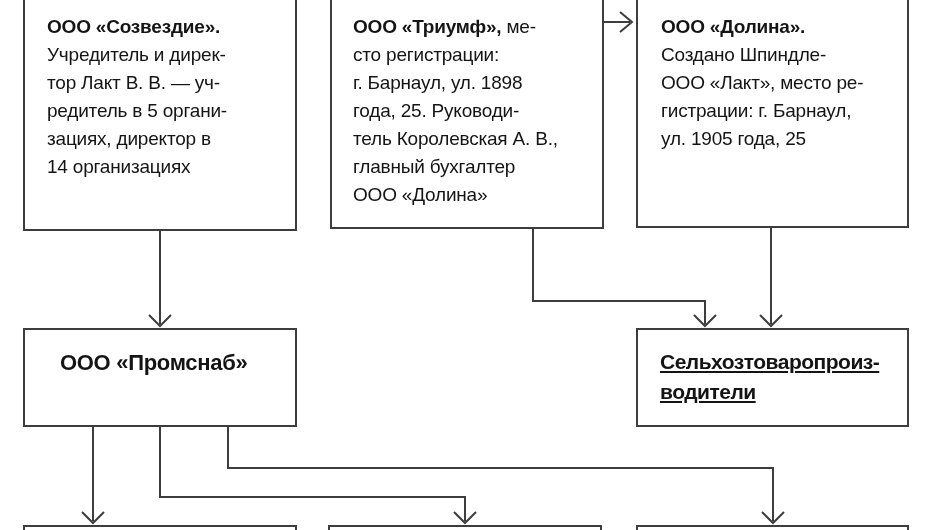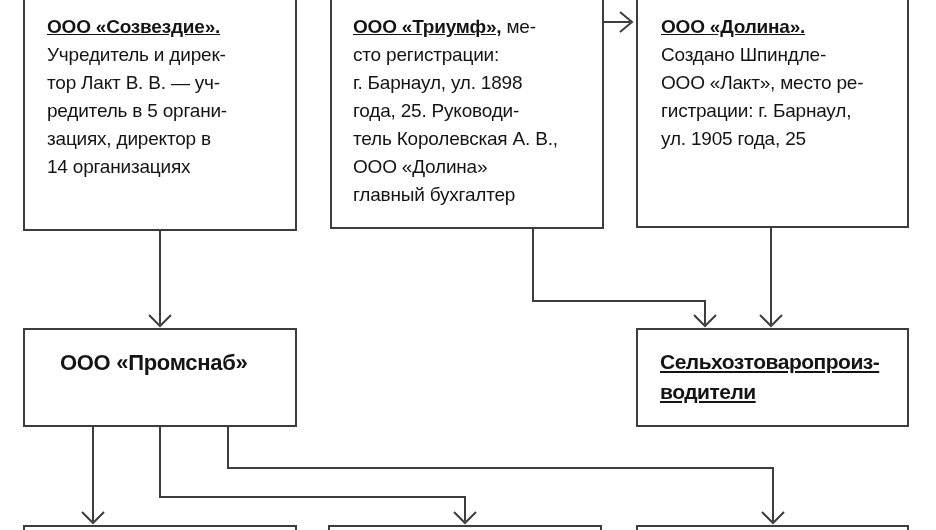--- a/index.html
+++ b/index.html
@@ -25,21 +25,21 @@
     border:2px solid var(--line);
     background:var(--bg);
     z-index:2;
   }
   .box .txt{
     font-size:19px;
     line-height:28px;
     letter-spacing:-0.2px;
     white-space:nowrap;
   }
-  .box b{font-weight:bold;text-decoration:underline;}
+  .box b{font-weight:bold;}
   
   .box-sozvezdie{left:23px;  top:-14px; width:274px; height:245px; padding:25px 10px 0 22px;}
   .box-triumf   {left:330px; top:-14px; width:274px; height:243px; padding:25px 6px 0 21px;}
   .box-dolina   {left:636px; top:-14px; width:273px; height:242px; padding:25px 8px 0 23px;}
   
   .box-promsnab{left:23px;  top:328px; width:274px; height:99px; padding:19px 10px 0 23px;}
   .box-promsnab .txt{font-size:22px;line-height:28px;font-weight:bold;letter-spacing:-0.3px;margin-left:12px;}
   .box-selhoz  {left:636px; top:328px; width:273px; height:99px; padding:17px 8px 0 22px;text-decoration:underline;}
   .box-selhoz .txt{font-size:21px;line-height:30px;font-weight:bold;letter-spacing:-0.5px;}
   
@@ -91,22 +91,22 @@
     <div class="txt"><span>зациях, директор в</span></div>
     <div class="txt"><span>14 организациях</span></div>
   </div>
 
   <div class="box box-triumf">
     <div class="txt"><b>ООО «Триумф»,</b><span> ме-</span></div>
     <div class="txt"><span>сто регистрации:</span></div>
     <div class="txt"><span>г. Барнаул, ул. 1898</span></div>
     <div class="txt"><span>года, 25. Руководи-</span></div>
     <div class="txt"><span>тель Королевская А. В.,</span></div>
+    <div class="txt"><span>главный бухгалтер</span></div>
     <div class="txt"><span>ООО «Долина»</span></div>
-    <div class="txt"><span>главный бухгалтер</span></div>
   </div>
 
   <div class="box box-dolina">
     <div class="txt"><b>ООО «Долина».</b><span></span></div>
     <div class="txt"><span>Создано Шпиндле-</span></div>
     <div class="txt"><span>ООО «Лакт», место ре-</span></div>
     <div class="txt"><span>гистрации: г. Барнаул,</span></div>
     <div class="txt"><span>ул. 1905 года, 25</span></div>
   </div>
 

